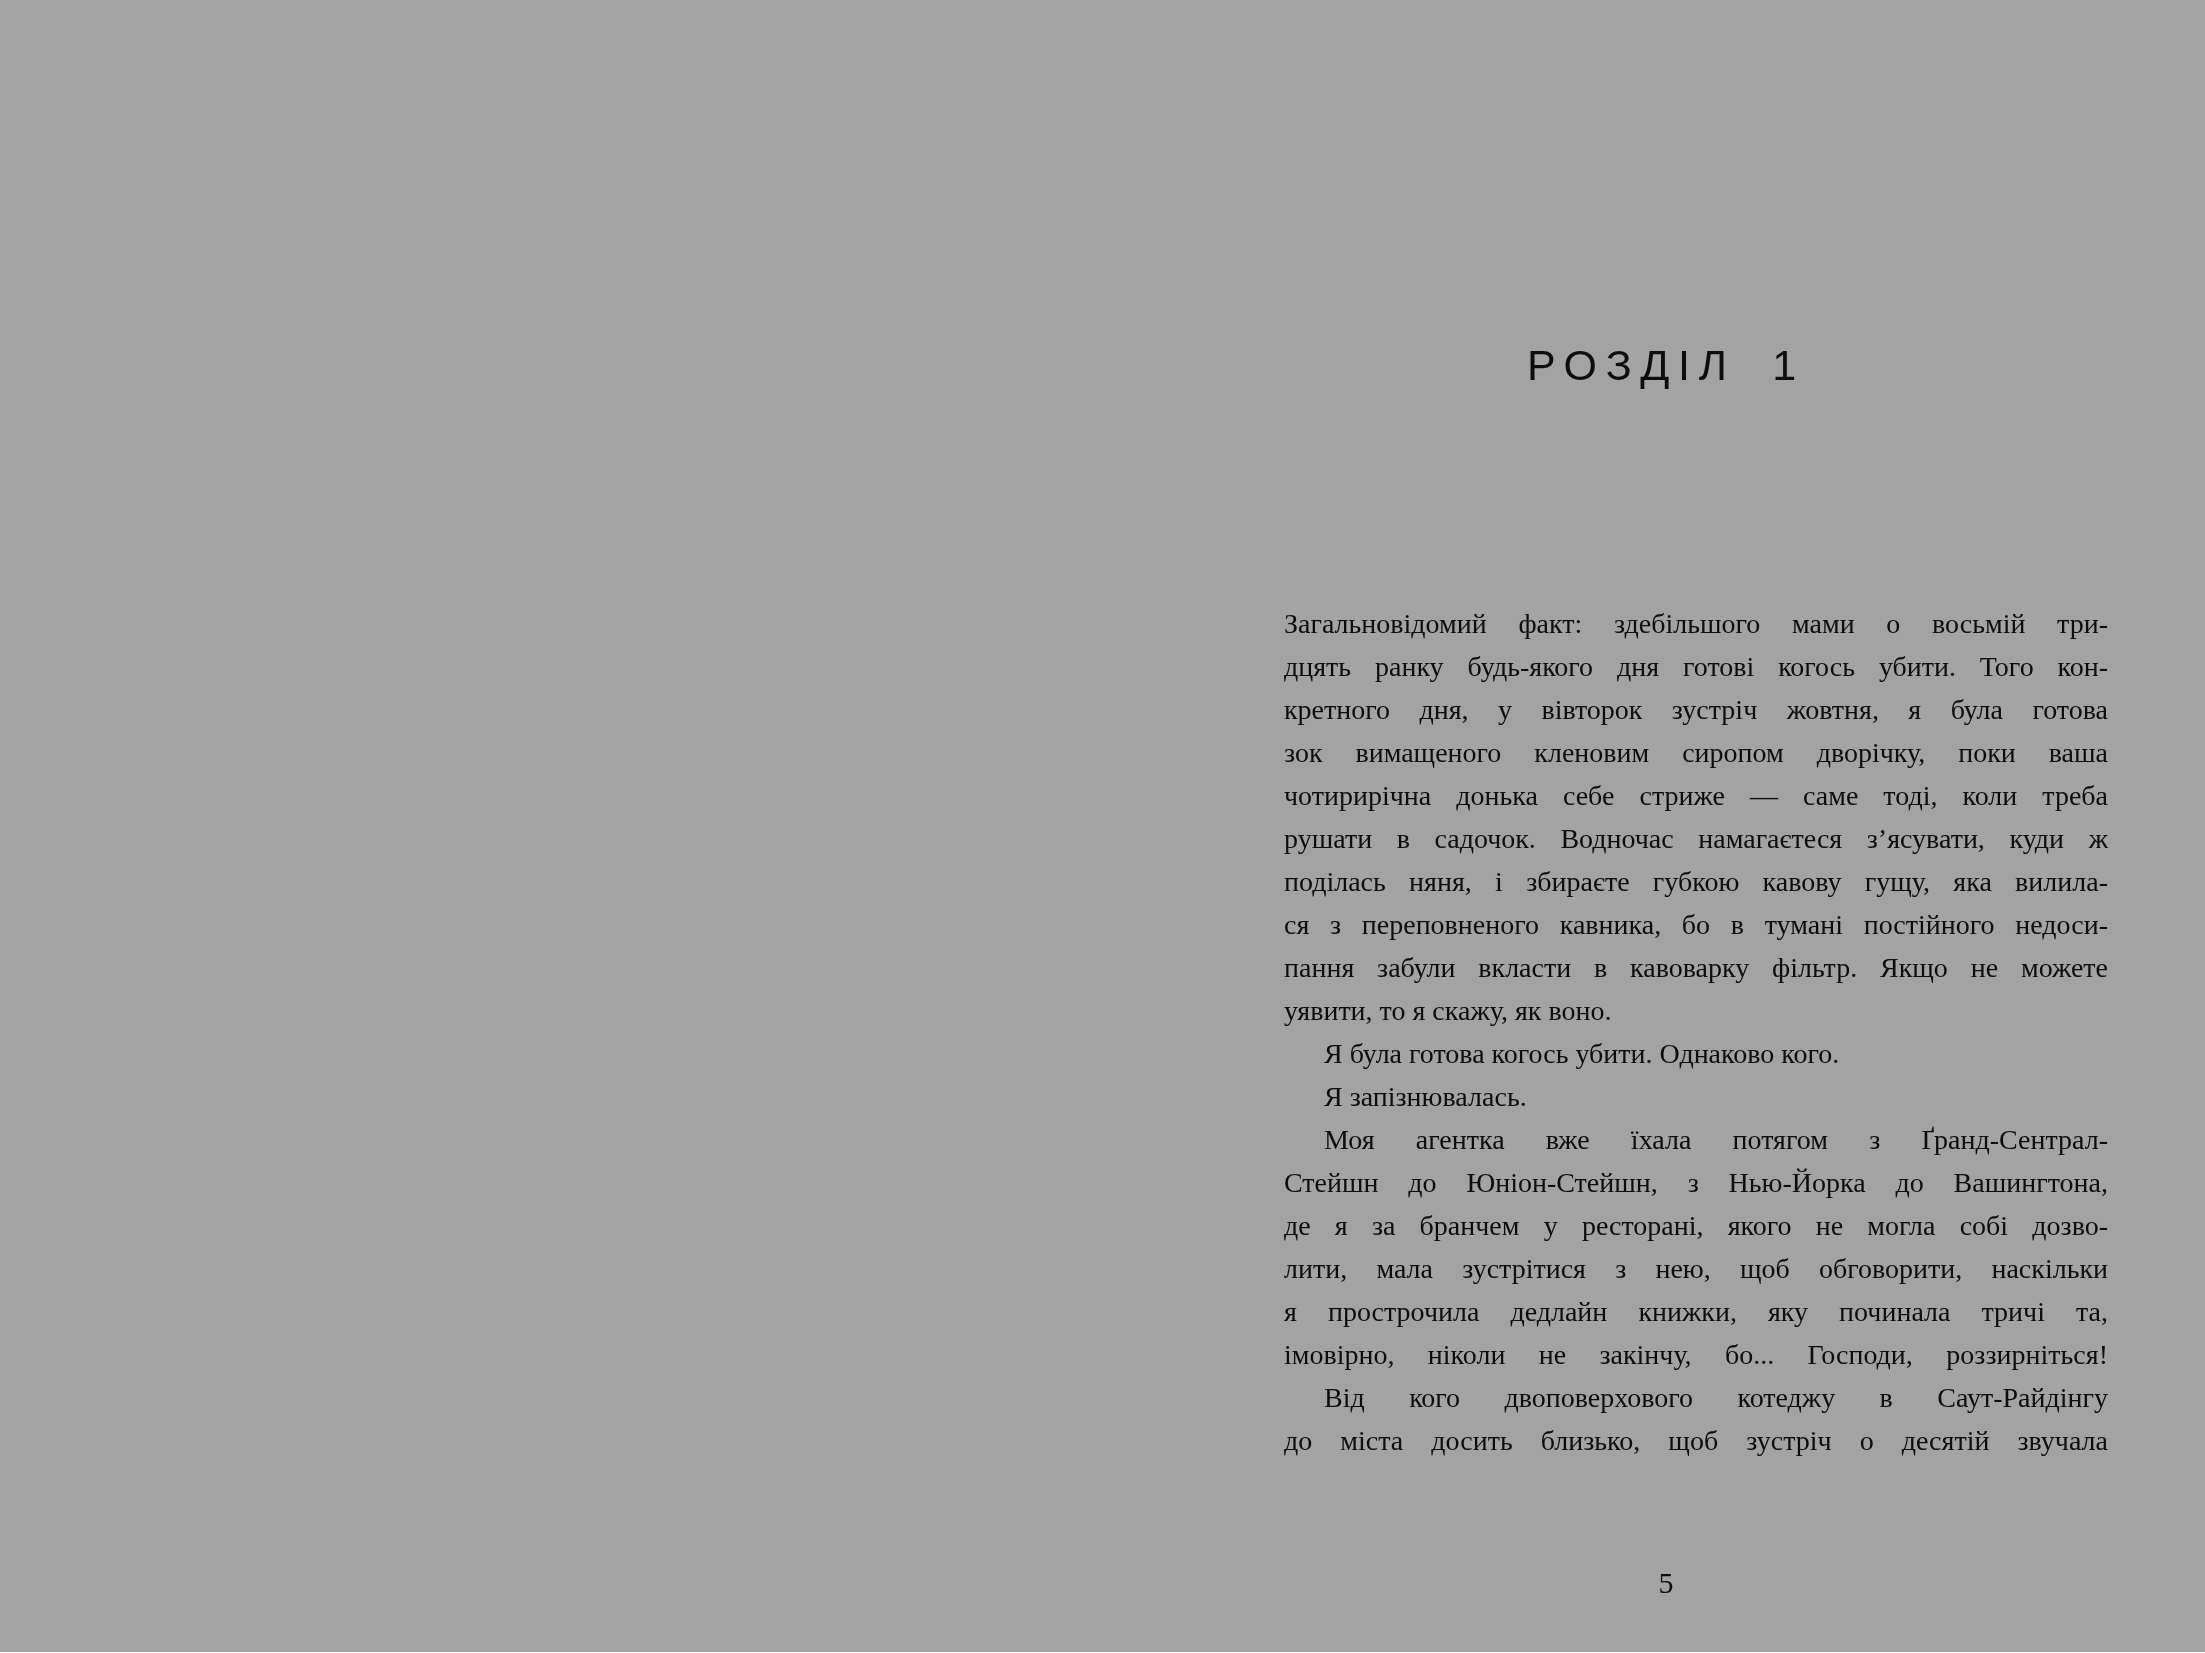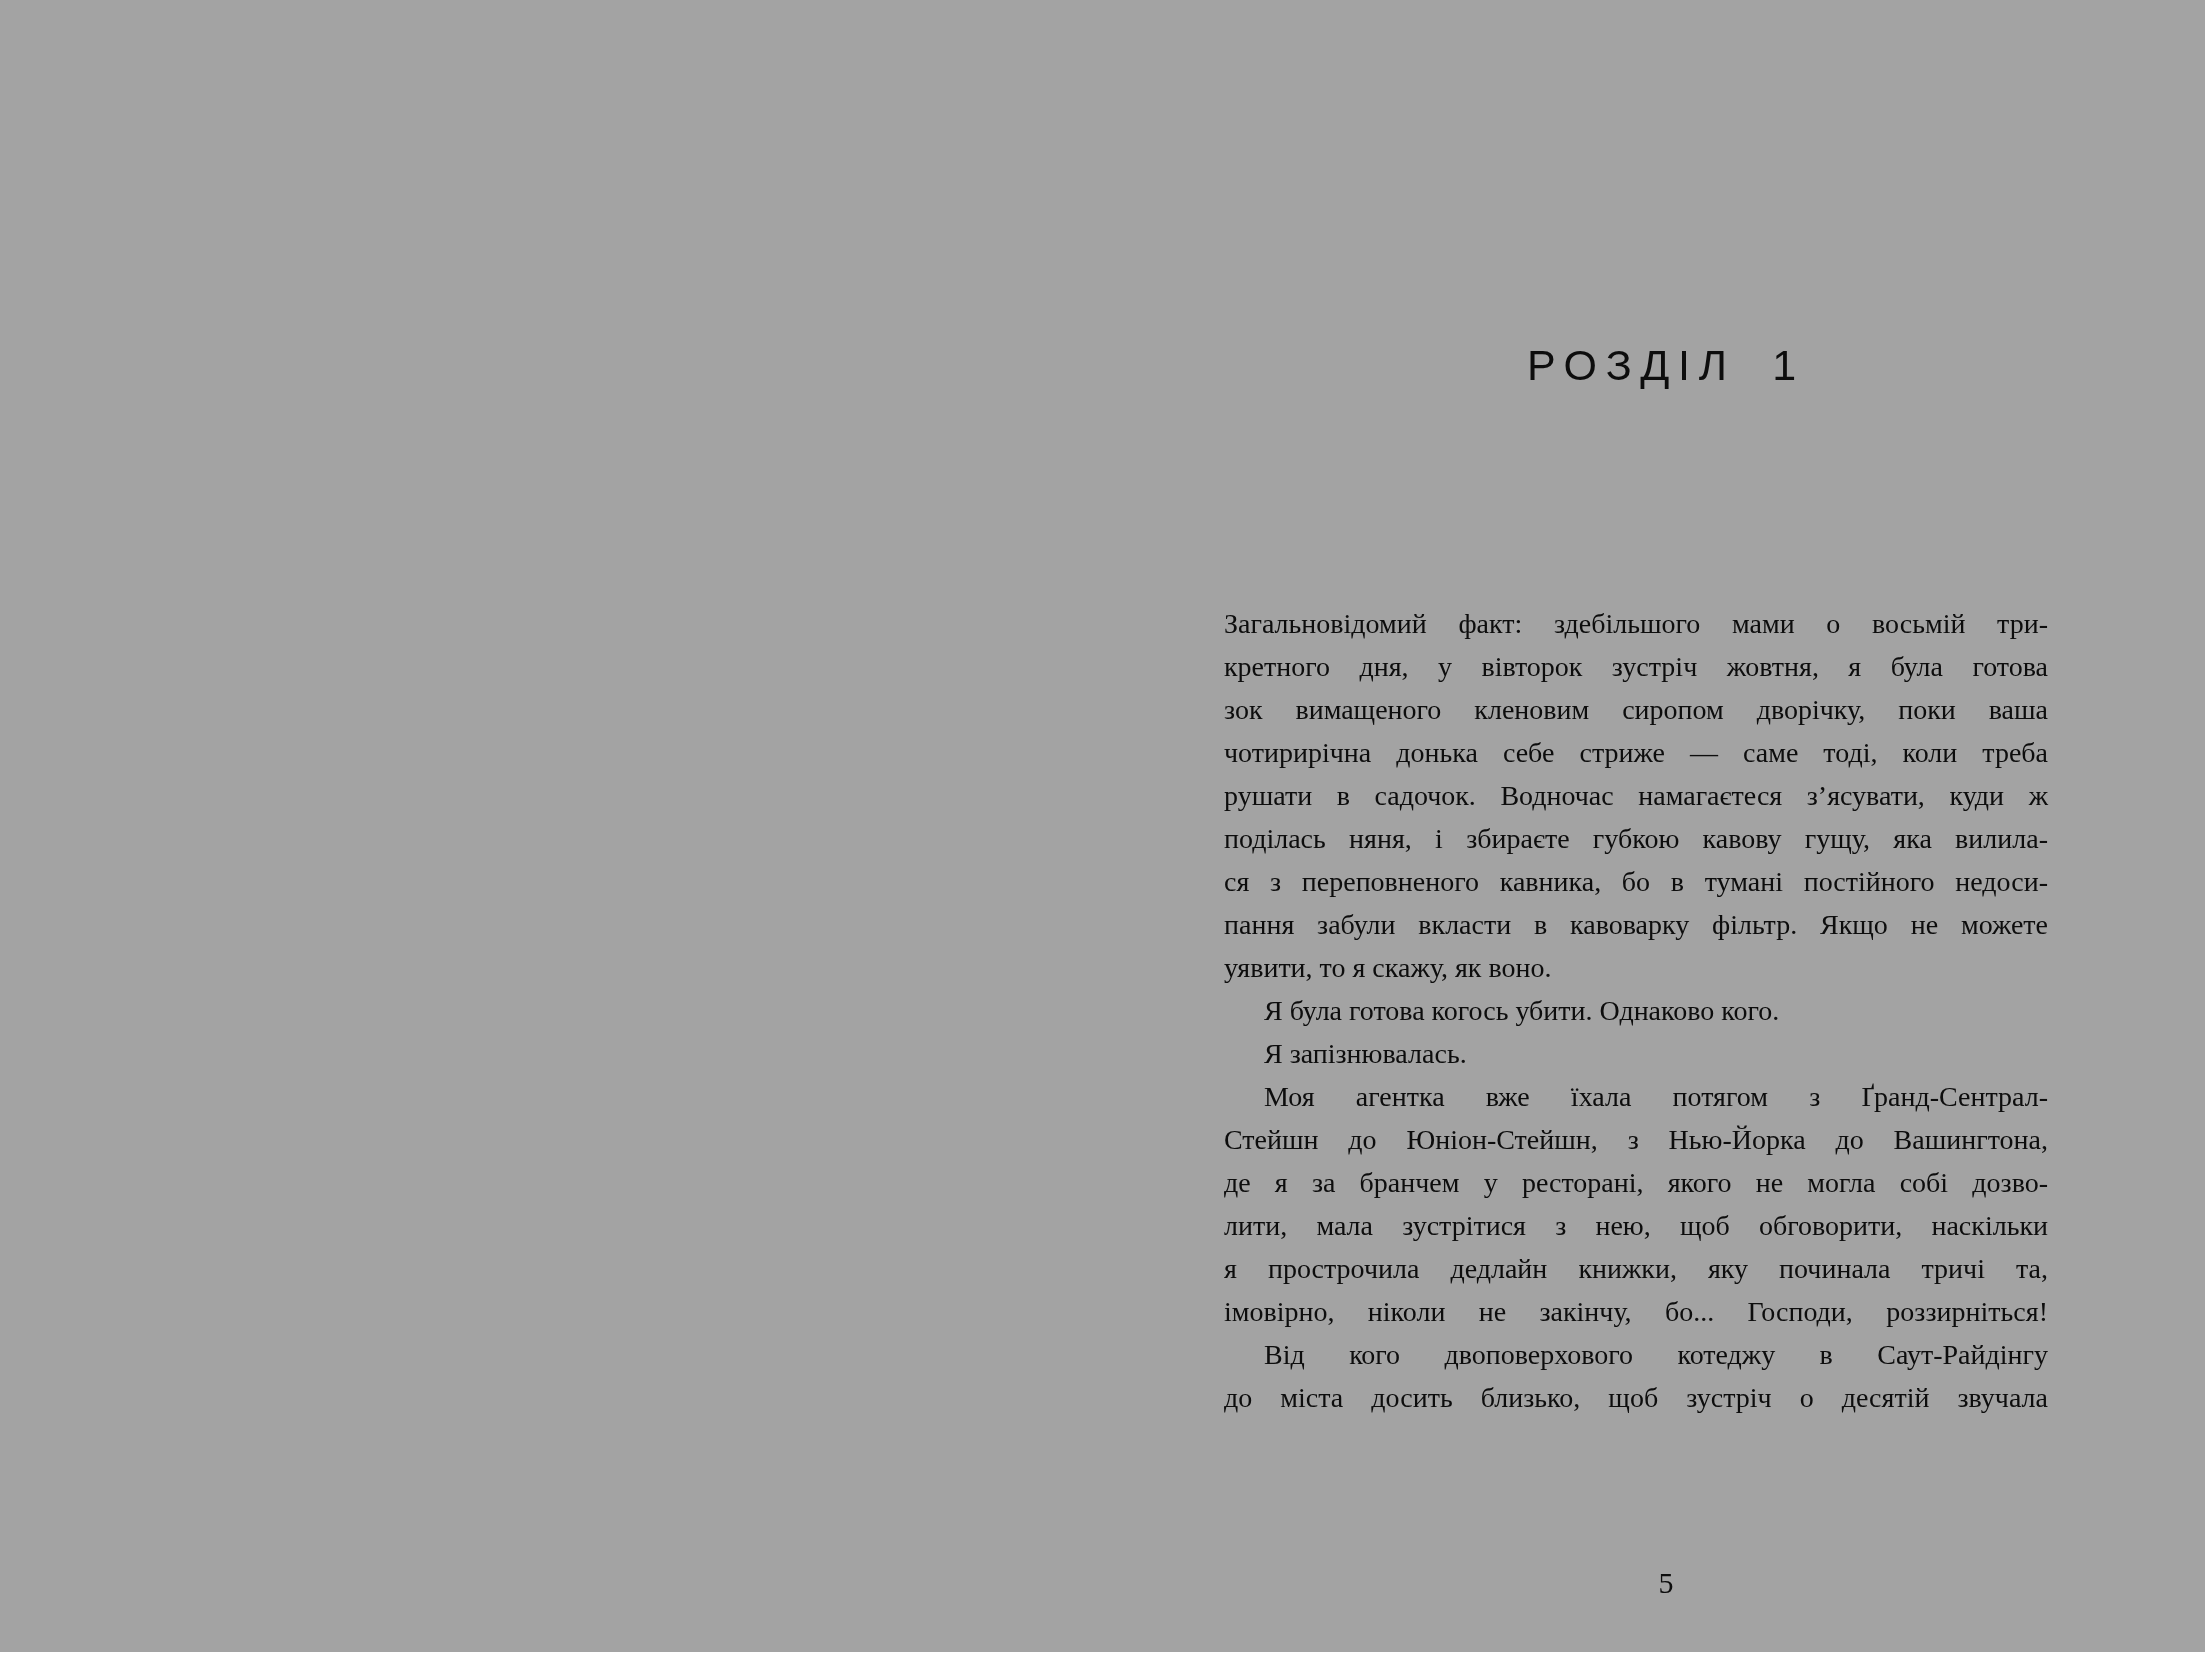--- a/index.html
+++ b/index.html
@@ -27,21 +27,21 @@
     font-weight: 400;
     font-size: 43px;
     line-height: 1;
     letter-spacing: 8.7px;
     word-spacing: 16px;
     color: #0d0d0d;
   }
   .text-block {
     position: absolute;
     top: 602px;
-    left: 1224px;
+    left: 1284px;
     width: 824px;
     font-size: 28px;
     color: #0d0d0d;
   }
   .paragraph {
     margin: 0;
     padding: 0;
   }
   .line {
     line-height: 43px;
@@ -70,20 +70,21 @@
 </style>
 </head>
 <body>
 
 <div class="page">
   <h1 class="heading">РОЗДІЛ 1</h1>
 
   <div class="text-block" id="text-block">
       <div class="paragraph">
         <div class="line">Загальновідомий факт: здебільшого мами о восьмій три-</div>
+        <div class="line">дцять ранку будь-якого дня готові когось убити. Того кон-</div>
         <div class="line">кретного дня, у вівторок зустріч жовтня, я була готова</div>
         <div class="line">зок вимащеного кленовим сиропом дворічку, поки ваша</div>
         <div class="line">чотирирічна донька себе стриже — саме тоді, коли треба</div>
         <div class="line">рушати в садочок. Водночас намагаєтеся з’ясувати, куди ж</div>
         <div class="line">поділась няня, і збираєте губкою кавову гущу, яка вилила-</div>
         <div class="line">ся з переповненого кавника, бо в тумані постійного недоси-</div>
         <div class="line">пання забули вкласти в кавоварку фільтр. Якщо не можете</div>
         <div class="line last">уявити, то я скажу, як воно.</div>
       </div>
       <div class="paragraph">

